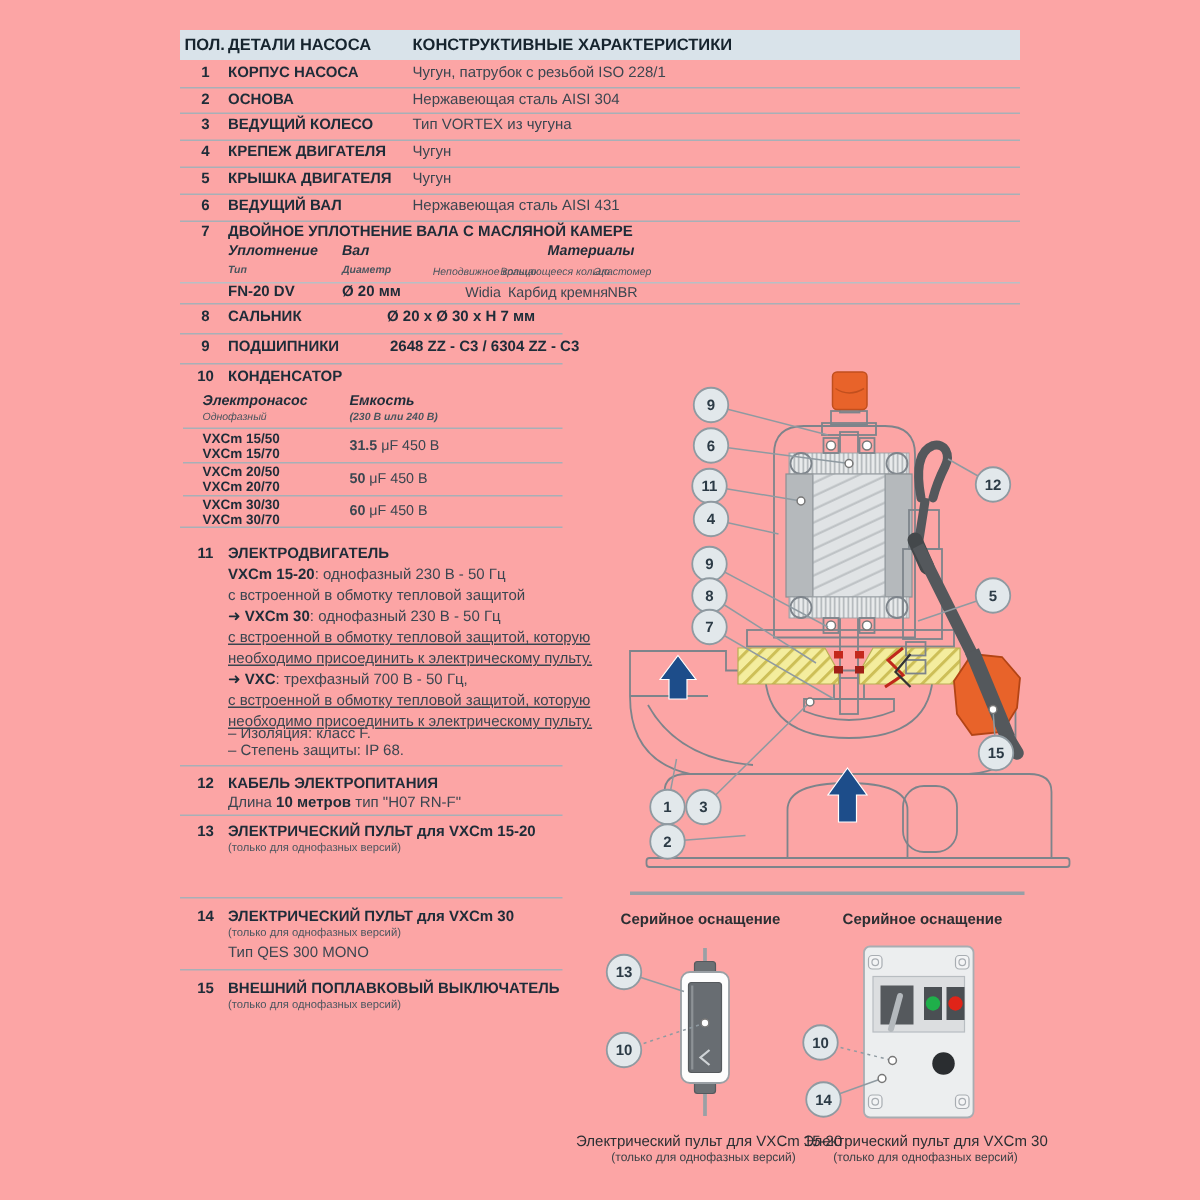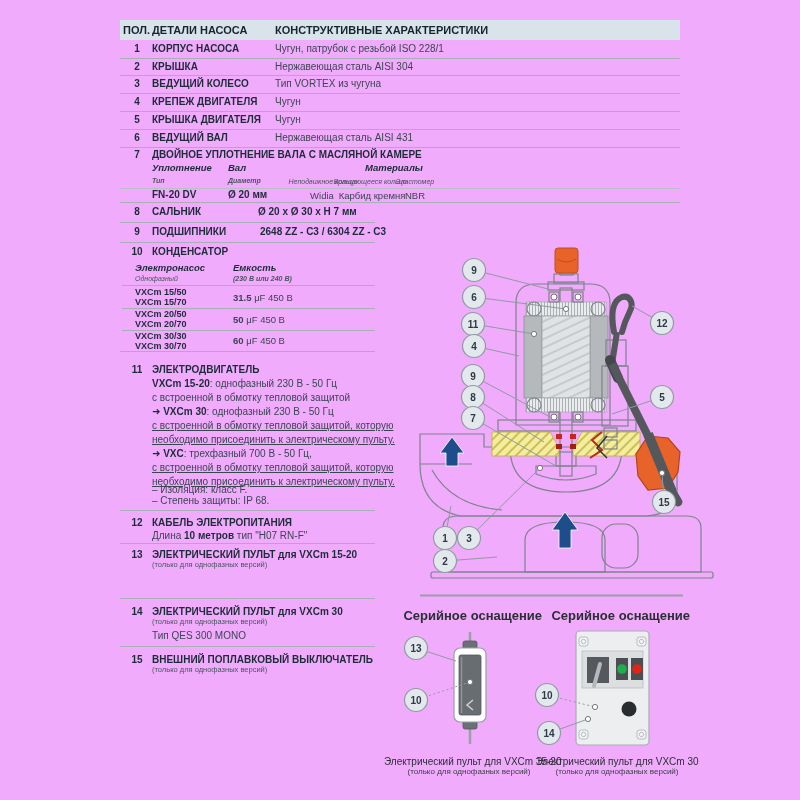--- a/index.html
+++ b/index.html
@@ -1,16 +1,16 @@
 <!DOCTYPE html>
 <html><head>
 <meta charset="utf-8">
 <style>
   html,body{margin:0;padding:0;background:#fff;}
-  #page{position:relative;width:800px;height:800px;background:#f0abfc;overflow:hidden;
+  #page{position:relative;width:800px;height:800px;background:#fca5a5;overflow:hidden;
         font-family:"Liberation Sans","DejaVu Sans",sans-serif;color:#1e2c38;}
   
   .thead{position:absolute;left:120px;top:20px;width:560px;height:20px;line-height:20px;
          background:#d9e3ea;}
   .thead span{position:absolute;font-weight:bold;font-size:11px;color:#16242e;white-space:nowrap;}
   .trow{position:absolute;left:120px;width:560px;}
   .num{position:absolute;left:4px;width:26px;text-align:center;font-weight:bold;font-size:10px;color:#1e2c38;}
   .part{position:absolute;left:32px;font-weight:bold;font-size:10px;color:#1e2c38;white-space:nowrap;}
   .val{position:absolute;left:155px;font-size:10px;color:#3b4650;white-space:nowrap;}
   .valb{font-weight:bold;color:#1e2c38;}
@@ -29,21 +29,21 @@
   
   #dsvg{position:absolute;left:400px;top:230px;}
   .leader{stroke:#8f9aa1;stroke-width:1;fill:none;}
   .dotted{stroke-dasharray:2 2.6;}
   .callout{fill:#e2e8eb;stroke:#8f9aa1;stroke-width:1.2;}
   .callout-num{font-family:"Liberation Sans",sans-serif;font-weight:bold;font-size:10px;
                text-anchor:middle;fill:#2c3b46;}
   .dot{fill:#fff;stroke:#777;stroke-width:1;}
   .oln{fill:none;stroke:#7d848b;stroke-width:1.2;}
   
-  .ptitle{position:absolute;width:150px;text-align:right;font-size:13px;font-weight:600;color:#2b2f33;white-space:nowrap;}
+  .ptitle{position:absolute;width:150px;text-align:center;font-size:10px;font-weight:600;color:#2b2f33;white-space:nowrap;}
   .pcap{position:absolute;width:170px;text-align:center;color:#2b2f33;}
   .pcap .c1{font-size:10px;display:block;white-space:nowrap;}
   .pcap .c2{font-size:8px;display:block;color:#3c4146;white-space:nowrap;}
 </style>
 </head>
 <body>
 
 <div id="page">
 
   <div class="thead">
@@ -52,21 +52,21 @@
     <span style="left:155px">КОНСТРУКТИВНЫЕ ХАРАКТЕРИСТИКИ</span>
   </div>
 
   <div class="trow" style="top:40px;height:17.5px;line-height:17.5px">
     <span class="num">1</span>
     <span class="part">КОРПУС НАСОСА</span>
     <span class="val">Чугун, патрубок с резьбой ISO 228/1</span>
   </div>
   <div class="trow" style="top:57.5px;height:17.5px;line-height:17.5px">
     <span class="num">2</span>
-    <span class="part">КРЫШКА</span>
+    <span class="part">ОСНОВА</span>
     <span class="val">Нержавеющая сталь AISI 304</span>
   </div>
   <div class="trow" style="top:75px;height:17.5px;line-height:17.5px">
     <span class="num">3</span>
     <span class="part">ВЕДУЩИЙ КОЛЕСО</span>
     <span class="val">Тип VORTEX из чугуна</span>
   </div>
   <div class="trow" style="top:92.5px;height:18px;line-height:18px">
     <span class="num">4</span>
     <span class="part">КРЕПЕЖ ДВИГАТЕЛЯ</span>

